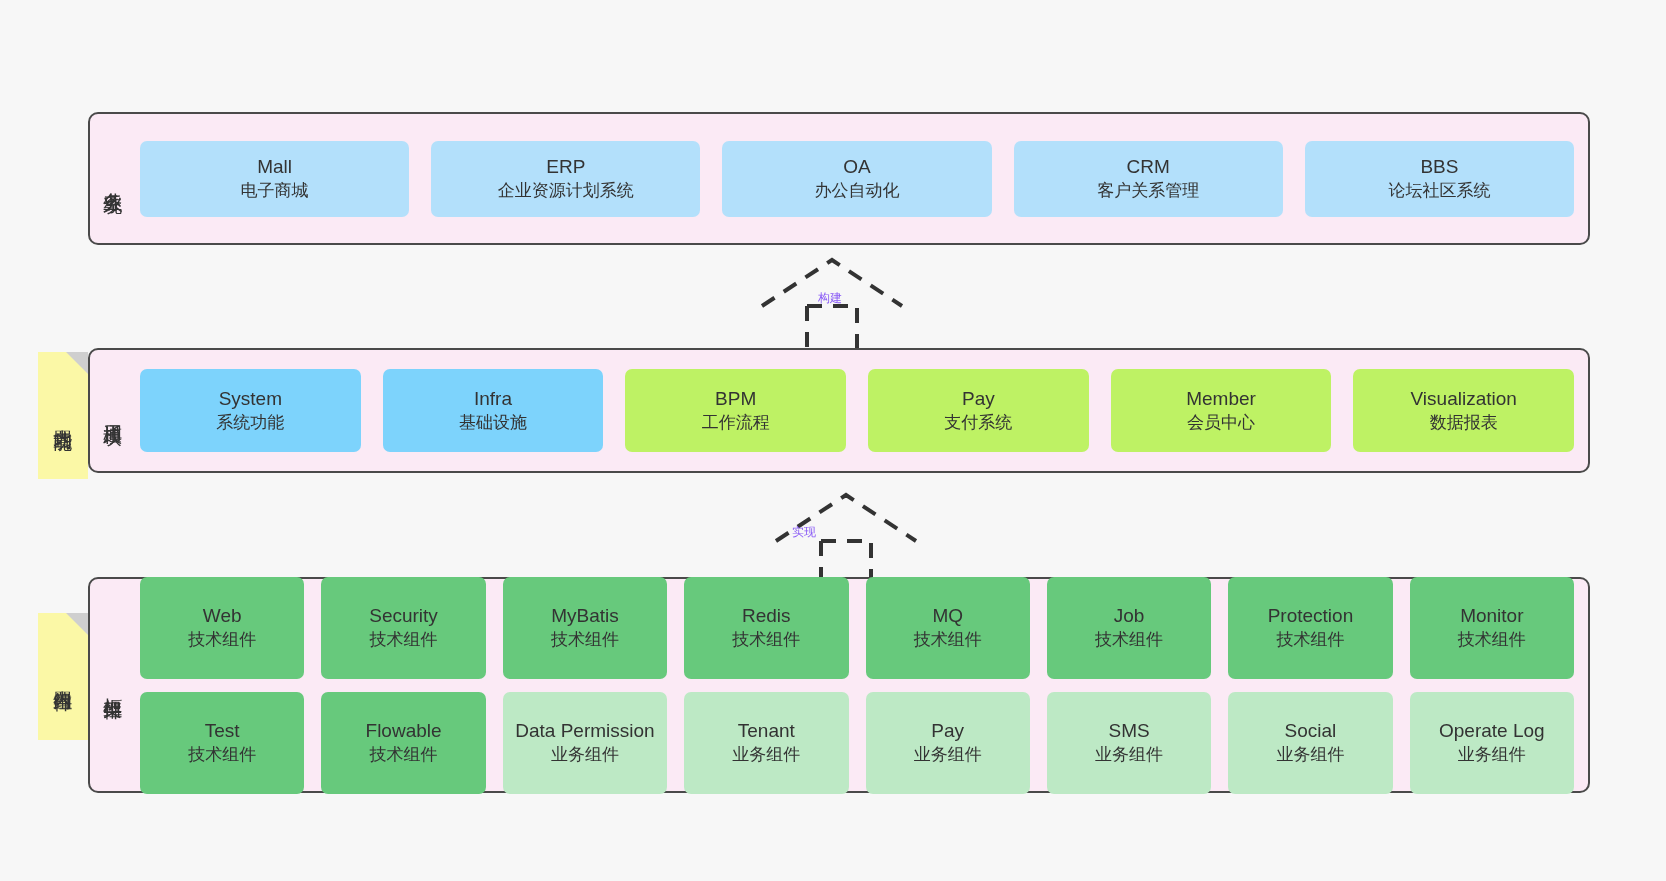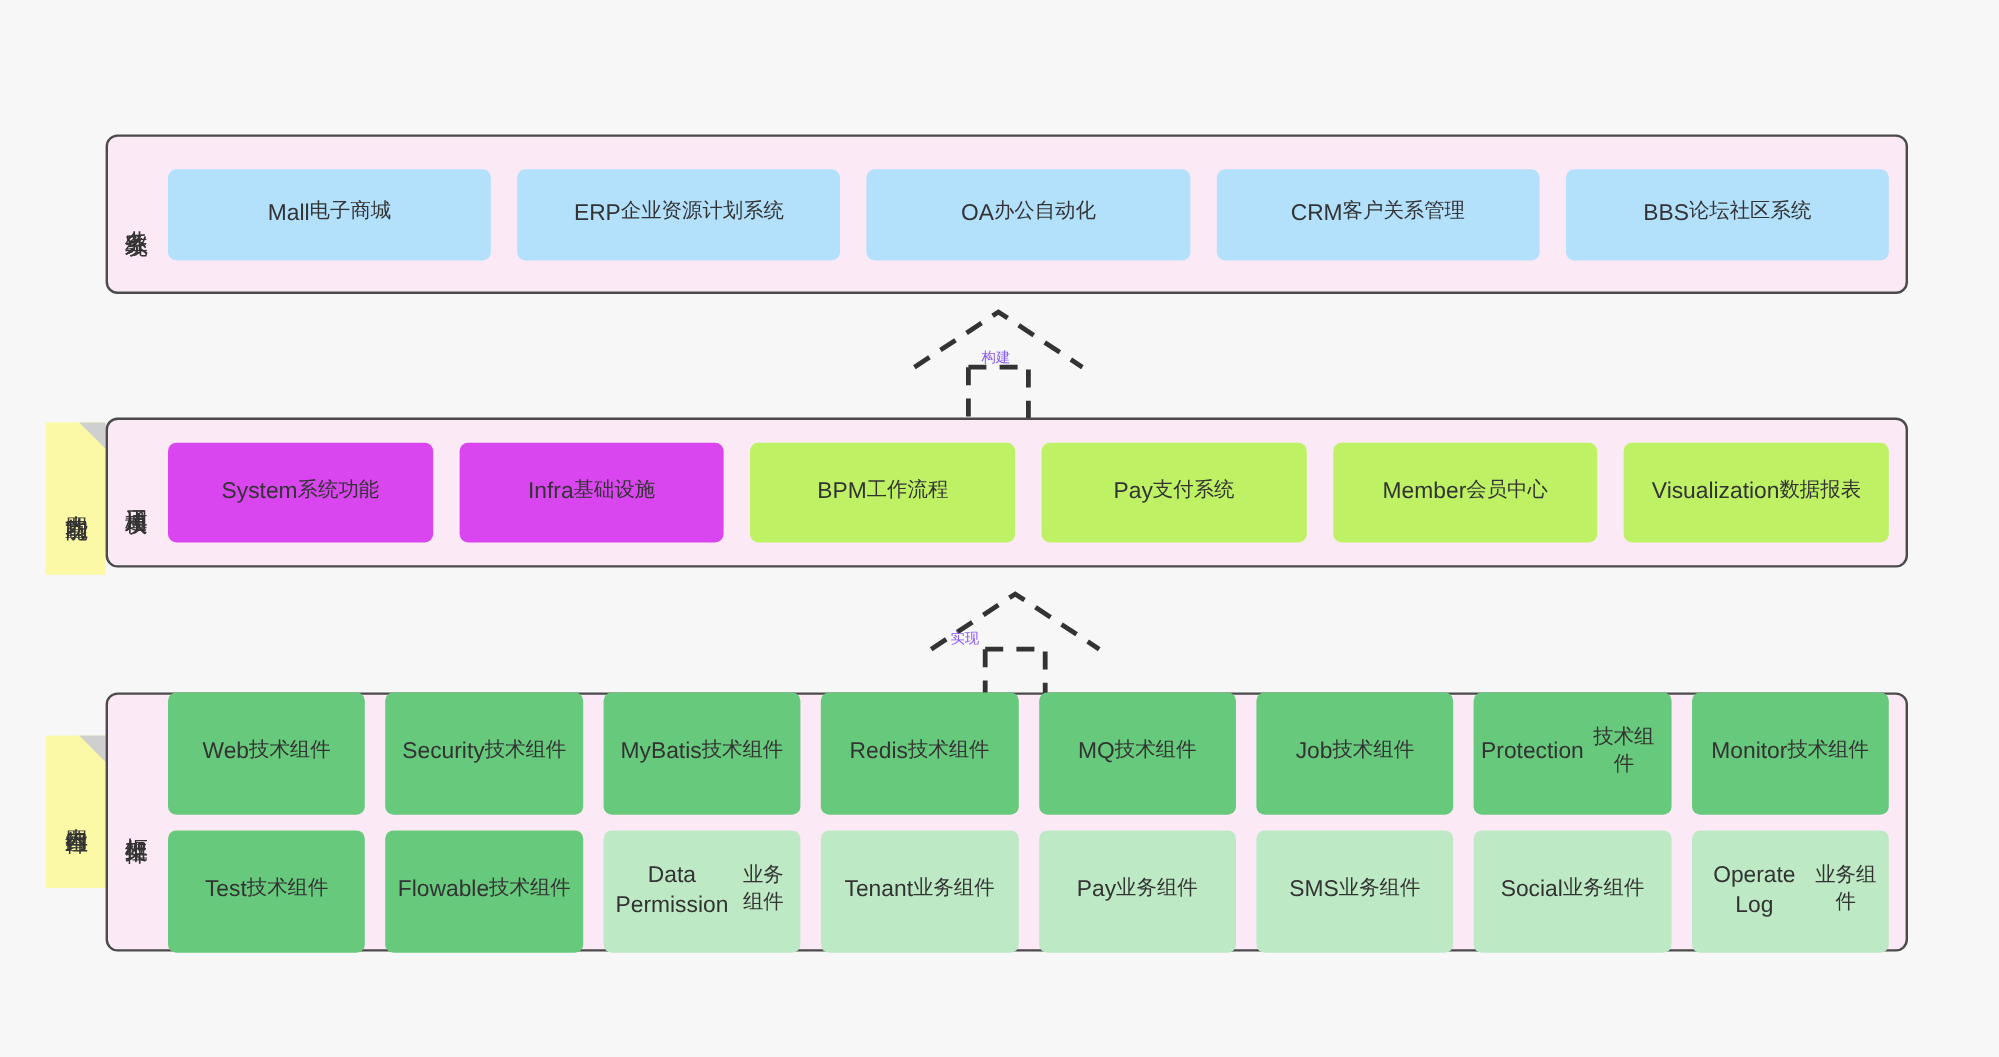--- a/index.html
+++ b/index.html
@@ -57,41 +57,40 @@
     display: flex;
     gap: 22px;
     align-items: stretch;
   }
 
   .card {
     flex: 1 1 0;
     min-width: 0;
     border-radius: 7px;
     display: flex;
-    flex-direction: row;
+    flex-direction: column;
     align-items: center;
     justify-content: center;
     text-align: center;
     color: #333333;
     line-height: 1.30;
     padding: 4px 6px;
     box-sizing: border-box;
   }
   .card .en {
     font-size: 19px;
     white-space: normal;
   }
   .card .cn {
     font-size: 17px;
-    font-family: Liberation Mono, monospace;
   }
 
   
   .c-blue        { background: #b3e0fb; }
-  .c-red         { background: #d946ef; }
+  .c-red         { background: #7dd3fc; }
   .c-pink        { background: #bef264; }
   .c-green       { background: #67c97c; }
   .c-green-light { background: #bde9c5; }
 
   
   #layer-business {
     left: 88px;  top: 112px;  width: 1502px; height: 133px;
   }
   #layer-business .card { height: 76px; }
 

